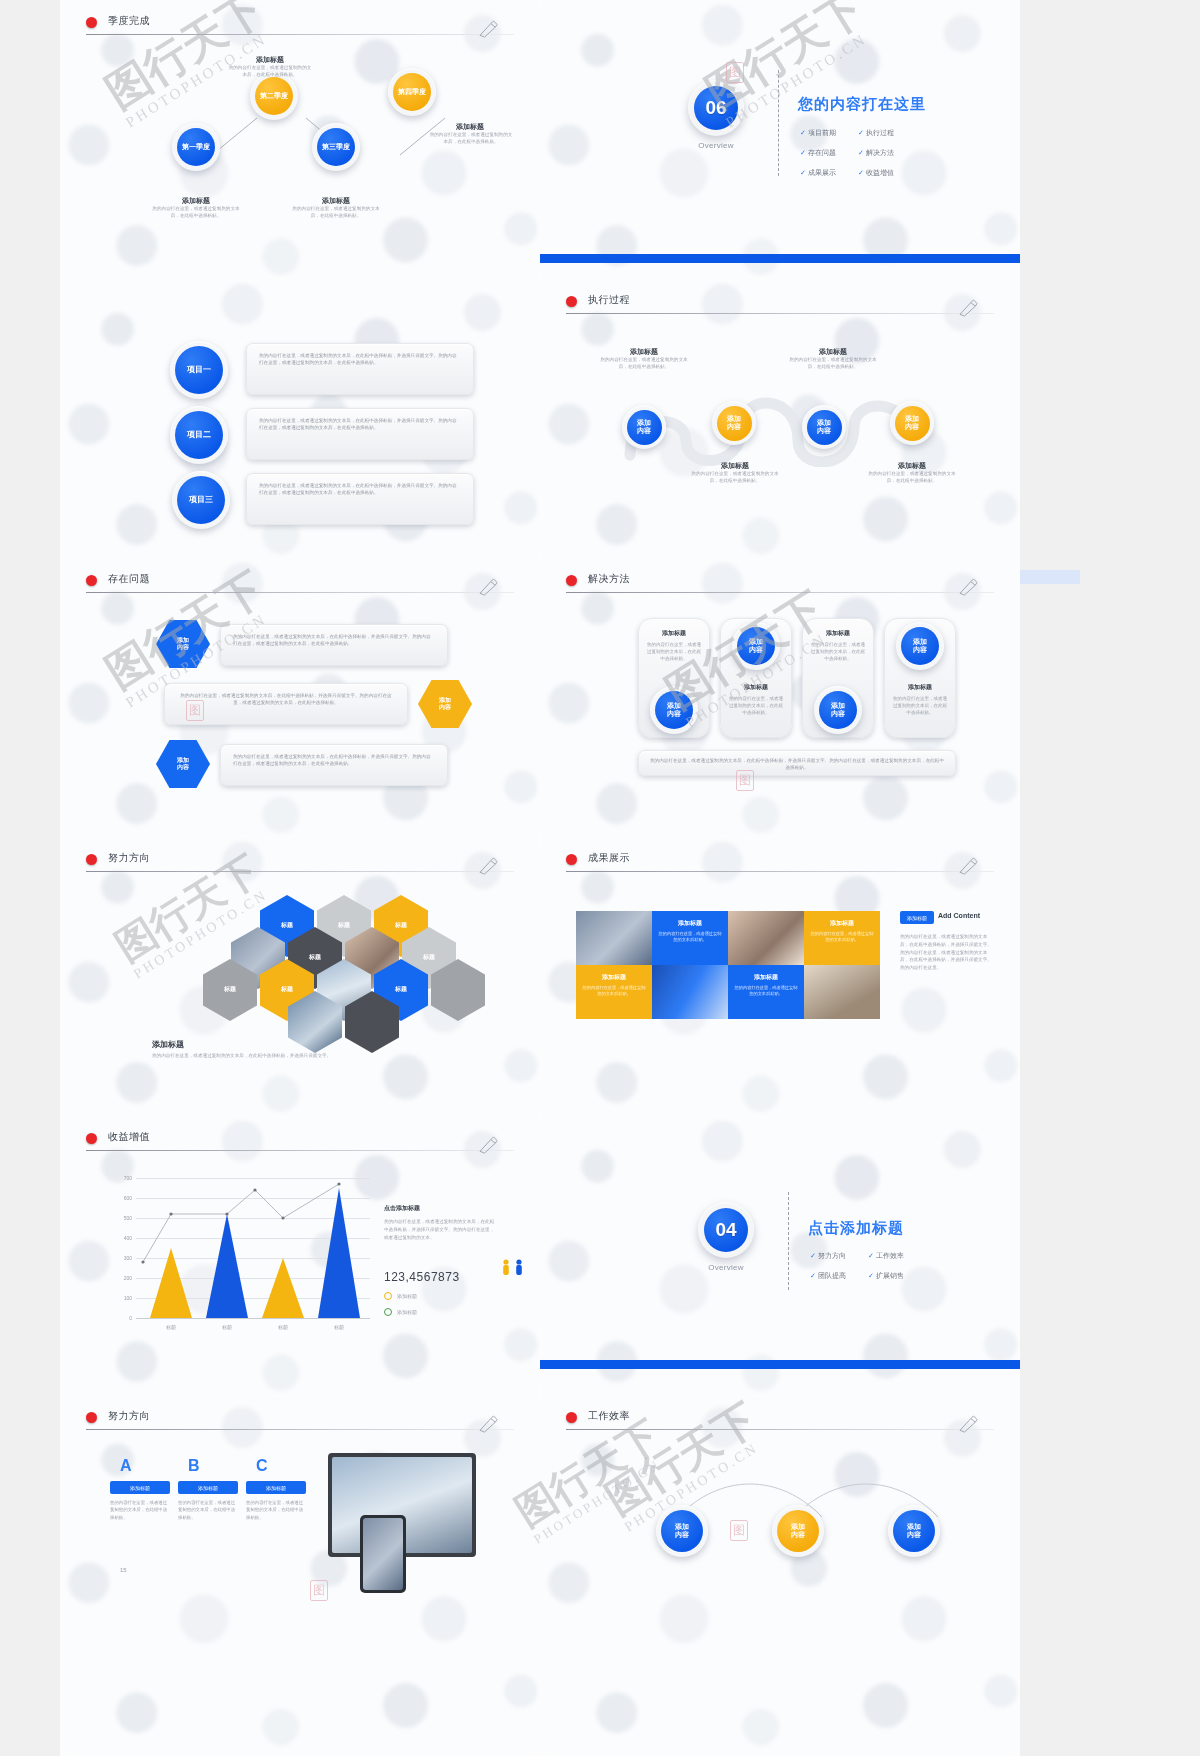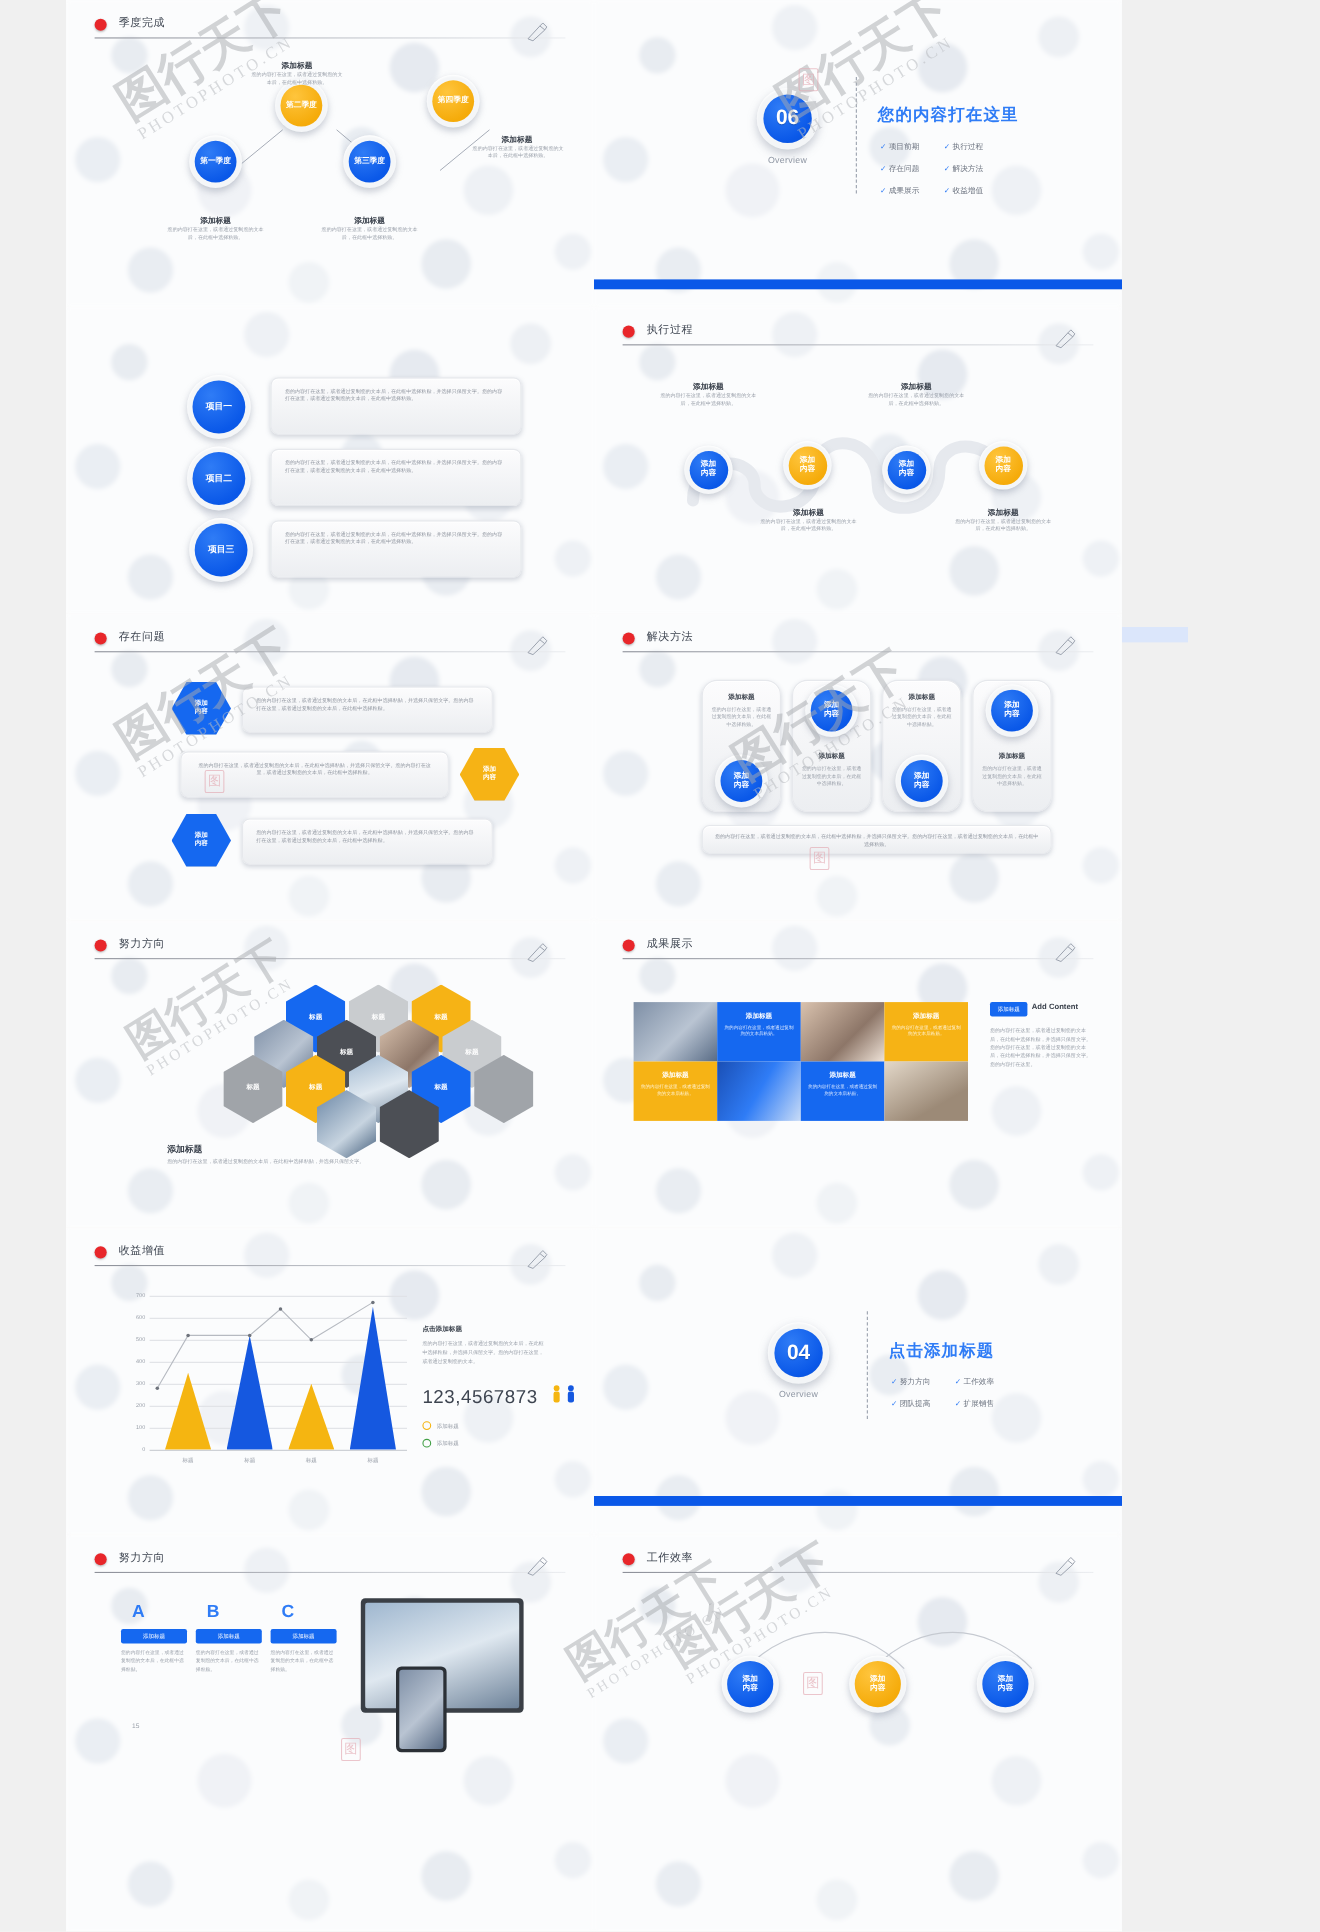--- a/index.html
+++ b/index.html
@@ -101,21 +101,21 @@
   .hexflat { clip-path:polygon(25% 0%,75% 0%,100% 50%,75% 100%,25% 100%,0% 50%); }
 
   
   .chart { position:absolute; }
   .grid-line { position:absolute; height:1px; background:#dfe2e6; left:26px; right:0; }
   .ylab { position:absolute; font-size:5px; color:#9aa0aa; text-align:right; width:22px; }
   .xlab { position:absolute; font-size:5px; color:#9aa0aa; text-align:center; width:40px; }
   .tri { position:absolute; clip-path:polygon(50% 0%,100% 100%,0% 100%); }
   .legend-item { position:absolute; font-size:5px; color:#9aa0aa; display:flex; align-items:center; }
   .legend-ring { width:8px; height:8px; border-radius:50%; border:1.6px solid; margin-right:5px; }
-  .bignum { position:absolute; font-size:17px; color:#3d4450; letter-spacing:.5px; }
+  .bignum { position:absolute; font-size:12px; color:#3d4450; letter-spacing:.5px;margin-top:10px; }
 
   
   .photo { position:absolute; background-size:cover; }
   .ph1 { background:linear-gradient(135deg,#7e8fa6,#b9c4d2 55%,#586b85); }
   .ph2 { background:linear-gradient(135deg,#d9c2ae,#8d7668 60%,#efe3d8); }
   .ph3 { background:linear-gradient(160deg,#9fb7cf,#dfe8f0 50%,#6d8299); }
   .ph4 { background:linear-gradient(140deg,#6b87a6,#c7d4e0 60%,#3f5a78); }
   .ph5 { background:linear-gradient(120deg,#1a4fb5,#2f7cf6 50%,#c9dcf7); }
   .ph6 { background:linear-gradient(150deg,#e3d8c9,#9c8a77 70%); }
 

